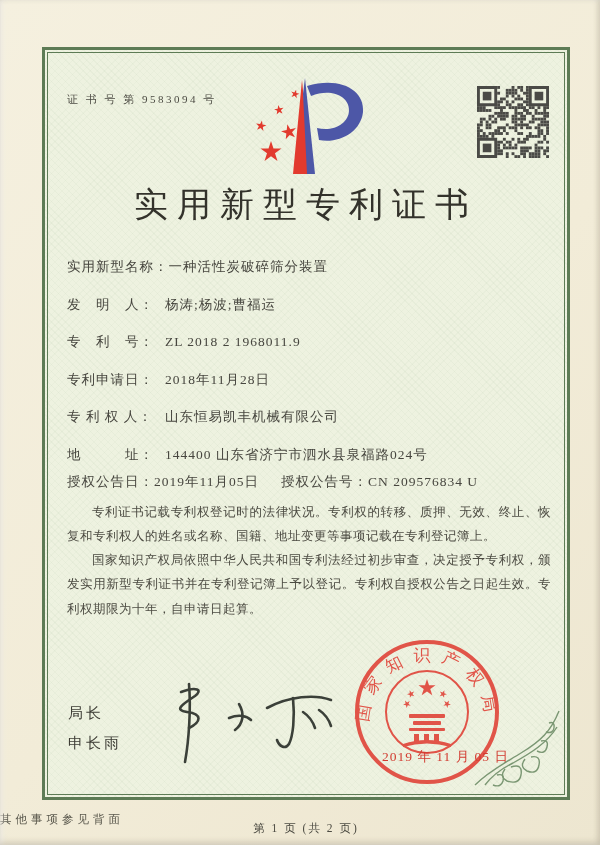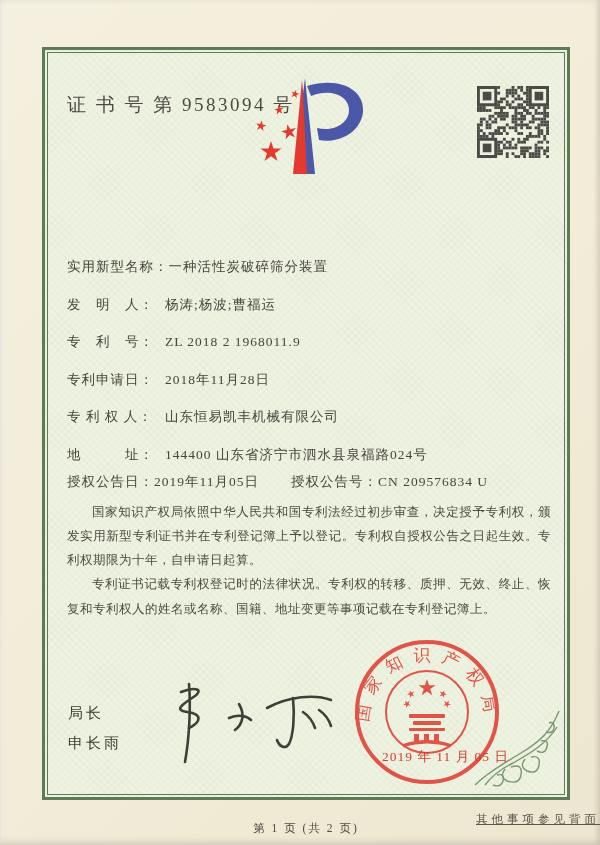--- a/index.html
+++ b/index.html
@@ -19,37 +19,37 @@
       repeating-linear-gradient(45deg,rgba(110,150,105,0.05) 0 1px,rgba(0,0,0,0) 1px 5px),
       repeating-linear-gradient(-45deg,rgba(110,150,105,0.04) 0 1px,rgba(0,0,0,0) 1px 5px),
       #eef2e0;
     box-sizing:border-box;
   }
   .frame-inner{
     position:absolute;inset:2px;border:1px solid #5d7b55;pointer-events:none;
   }
   .cert-no{
     position:absolute;left:22px;top:42px;
-    font-size:19px;letter-spacing:2.5px;color:#4c4b43;
+    font-size:11px;letter-spacing:2.5px;color:#4c4b43;
   }
   .logo{position:absolute;left:200px;top:24px;width:124px;height:112px;}
   .qr{position:absolute;left:432px;top:36px;width:72px;height:72px;}
   .title{
     position:absolute;left:0;top:132px;width:100%;
     text-align:center;font-size:34px;letter-spacing:9px;
     color:#33322b;font-weight:400;
   }
   .fields{
     position:absolute;left:22px;top:206px;width:486px;
     font-size:13.5px;letter-spacing:1px;color:#47463f;
   }
   .frow{height:22px;line-height:22px;margin-bottom:15.5px;white-space:nowrap;}
   .frow .lbl{display:inline-block;min-width:98px;}
   .frow.grant{margin-bottom:0;margin-top:-10px;}
-  .grant-no{margin-left:32px;}
+  .grant-no{margin-left:22px;}
   .paras{
     position:absolute;left:22px;top:450px;width:484px;
     font-size:12.5px;line-height:1.93;color:#4c4b42;
     text-align:justify;letter-spacing:0.5px;
   }
   .paras p{margin:0;text-indent:2em;}
   .commissioner{
     position:absolute;left:23px;top:648px;
     font-size:15px;letter-spacing:3px;line-height:30px;color:#3d3c35;
   }
@@ -58,22 +58,22 @@
   .seal-date{
     position:absolute;left:313px;top:698px;width:175px;
     color:#d23c31;font-size:13.5px;letter-spacing:1px;text-align:center;
   }
   .corner-orn{position:absolute;right:6px;bottom:6px;width:90px;height:90px;opacity:0.8;}
   .page-num{
     position:absolute;left:0;top:723px;width:100%;text-align:center;
     font-size:11.5px;letter-spacing:2px;color:#4c4b42;margin-top:48px;
   }
   .back-note{
-    position:absolute;left:0;top:812px;width:100%;text-align:right;
-    font-size:11.5px;letter-spacing:4px;color:#5a584d;text-decoration:underline;
+    position:absolute;left:0;top:812px;width:100%;text-align:left;
+    font-size:11.5px;letter-spacing:4px;color:#5a584d;
   }
   
   .scan-edge{position:absolute;inset:0;pointer-events:none;
     box-shadow:inset 0 -3px 6px rgba(90,80,60,0.18), inset -3px 0 5px rgba(90,80,60,0.10), inset 3px 0 4px rgba(255,255,255,0.5);}
 </style>
 </head>
 <body>
 
 <div class="page">
 
@@ -353,20 +353,21 @@
         <rect x="21" y="24" width="1" height="1" fill="#4a4a46"></rect>
         <rect x="24" y="24" width="1" height="1" fill="#4a4a46"></rect>
         <path d="M0,0 h7 v7 h-7 Z M1,1 v5 h5 v-5 Z" fill="#4a4a46" fill-rule="evenodd"></path>
         <rect x="2" y="2" width="3" height="3" fill="#4a4a46"></rect>
         <path d="M18,0 h7 v7 h-7 Z M19,1 v5 h5 v-5 Z" fill="#4a4a46" fill-rule="evenodd"></path>
         <rect x="20" y="2" width="3" height="3" fill="#4a4a46"></rect>
         <path d="M0,18 h7 v7 h-7 Z M1,19 v5 h5 v-5 Z" fill="#4a4a46" fill-rule="evenodd"></path>
         <rect x="2" y="20" width="3" height="3" fill="#4a4a46"></rect>
       </svg>
 
+    <div class="title">实用新型专利证书</div>
 
     <div class="fields">
       <div class="frow">
         <span class="lbl">实用新型名称：</span><span>一种活性炭破碎筛分装置</span>
       </div>
       <div class="frow">
         <span class="lbl">发　明　人：</span><span>杨涛;杨波;曹福运</span>
       </div>
       <div class="frow">
         <span class="lbl">专　利　号：</span><span>ZL 2018 2 1968011.9</span>
@@ -379,22 +380,22 @@
       </div>
       <div class="frow">
         <span class="lbl">地　　　址：</span><span>144400 山东省济宁市泗水县泉福路024号</span>
       </div>
       <div class="frow grant">
         <span>授权公告日：</span><span>2019年11月05日</span><span class="grant-no">授权公告号：</span><span>CN 209576834 U</span>
       </div>
     </div>
 
     <div class="paras">
+      <p>专利证书记载专利权登记时的法律状况。专利权的转移、质押、无效、终止、恢复和专利权人的姓名或名称、国籍、地址变更等事项记载在专利登记簿上。</p>
       <p>国家知识产权局依照中华人民共和国专利法经过初步审查，决定授予专利权，颁发实用新型专利证书并在专利登记簿上予以登记。专利权自授权公告之日起生效。专利权期限为十年，自申请日起算。</p>
-      <p>专利证书记载专利权登记时的法律状况。专利权的转移、质押、无效、终止、恢复和专利权人的姓名或名称、国籍、地址变更等事项记载在专利登记簿上。</p>
     </div>
 
     <div class="commissioner">
       <div>局长</div>
       <div>申长雨</div>
     </div>
 
     <svg class="signature" viewBox="0 0 200 90">
       <g fill="none" stroke="#3b4039" stroke-width="2.6" stroke-linecap="round">
         <path d="M38,14 C54,8 60,12 52,18 C40,26 30,32 44,34 C60,36 58,44 46,50"></path>

